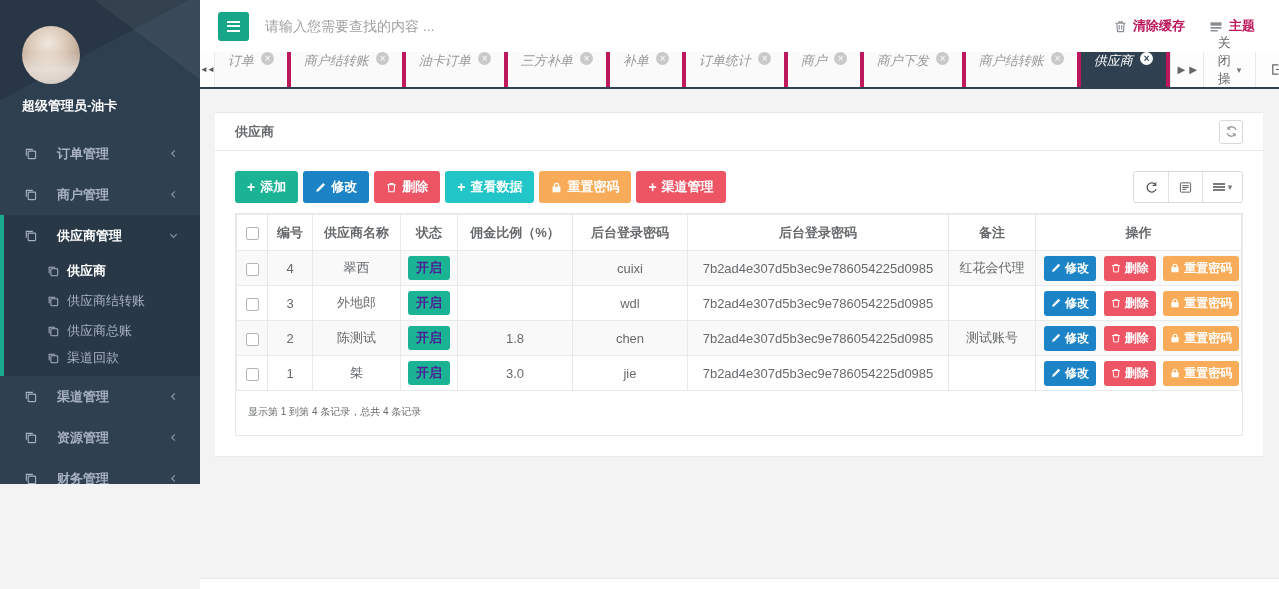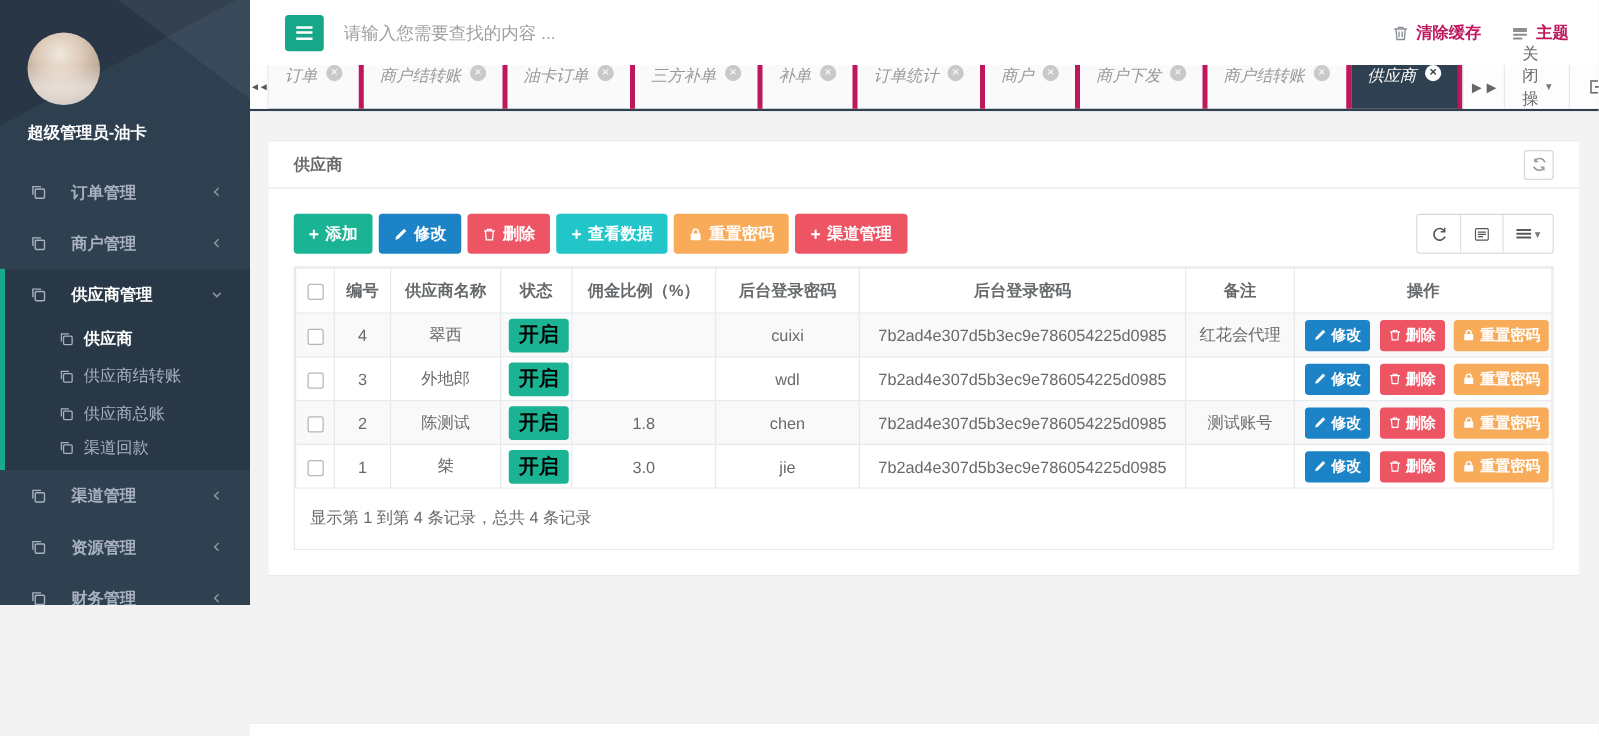--- a/index.html
+++ b/index.html
@@ -28,21 +28,21 @@
   .active-group .nav-item { padding-left:20px; color:#fff; }
   .sub-item { height:30px; display:flex; align-items:center; gap:8px; padding-left:43px;
     color:#a7b1c2; font-size:13px; cursor:pointer; }
   .sub-item.current { color:#fff; font-weight:bold; }
   .gear-glyph { font-size:13px; line-height:1; }
 
   
   .main { flex:1; display:flex; flex-direction:column; min-width:0; }
 
   
-  .topbar { height:52px; background:#fff; display:flex; align-items:center; padding:0 24px 0 28px; }
+  .topbar { height:52px; background:#fff; display:flex; align-items:center; padding:0 24px 0 18px; }
   .hamburger { width:31px; height:29px; background:#18a689; border:none; border-radius:3px;
     display:flex; flex-direction:column; justify-content:center; align-items:center; gap:2.5px; cursor:pointer; }
   .hamburger i { display:block; width:13px; height:2px; background:#fff; }
   .search-input { border:none; outline:none; margin-left:16px; font-size:14px; width:320px; color:#555;
     font-family:"Liberation Sans","DejaVu Sans",sans-serif; }
   .search-input::placeholder { color:#a0a0a0; }
   .topbar-right { margin-left:auto; display:flex; align-items:center; gap:24px; }
   .top-link { display:flex; align-items:center; gap:6px; font-size:13px; font-weight:bold; color:#be185d; cursor:pointer; }
   .top-link .ic { color:#8a8f94; display:flex; }
 
@@ -87,26 +87,26 @@
   .tool-btn:first-child { border-left:none; }
 
   .table-container { border:1px solid #e7eaec; }
   table { width:100%; border-collapse:collapse; table-layout:fixed; font-size:13px; color:#676a6c; }
   th, td { border:1px solid #e7eaec; text-align:center; padding:0 6px; overflow:hidden; white-space:nowrap; }
   th { height:36px; font-weight:bold; background:#fff; }
   td { height:35px; }
   tbody tr:nth-child(odd) { background:#f9f9f9; }
   .cb { display:inline-block; width:13px; height:13px; border:1px solid #b5b5b5; border-radius:2px;
     background:#fff; vertical-align:middle; cursor:pointer; }
-  .badge-on { display:inline-block; background:#1ab394; color:#000000; font-size:16px; font-weight:bold;
+  .badge-on { display:inline-block; background:#1ab394; color:#4c1d95; font-size:13px; font-weight:bold;
     padding:3px 8px; border-radius:3px; }
   .op { display:inline-flex; align-items:center; gap:4px; border:none; border-radius:3px; color:#fff;
     font-size:12px; padding:4px 7px; margin:0 2px; cursor:pointer; font-weight:600;
     font-family:"Liberation Sans","DejaVu Sans",sans-serif; }
-  .table-summary { padding:14px 12px 16px; font-size:13px; color:#676a6c; background:#fff; }
+  .table-summary { padding:14px 12px 16px; font-size:10px; color:#676a6c; background:#fff; }
 
   .page-footer { height:11px; background:#fff; border-top:1px solid #e7eaec; }
 
   .svg { display:block; }
 </style>
 </head>
 <body>
 
 <div class="app">
 

